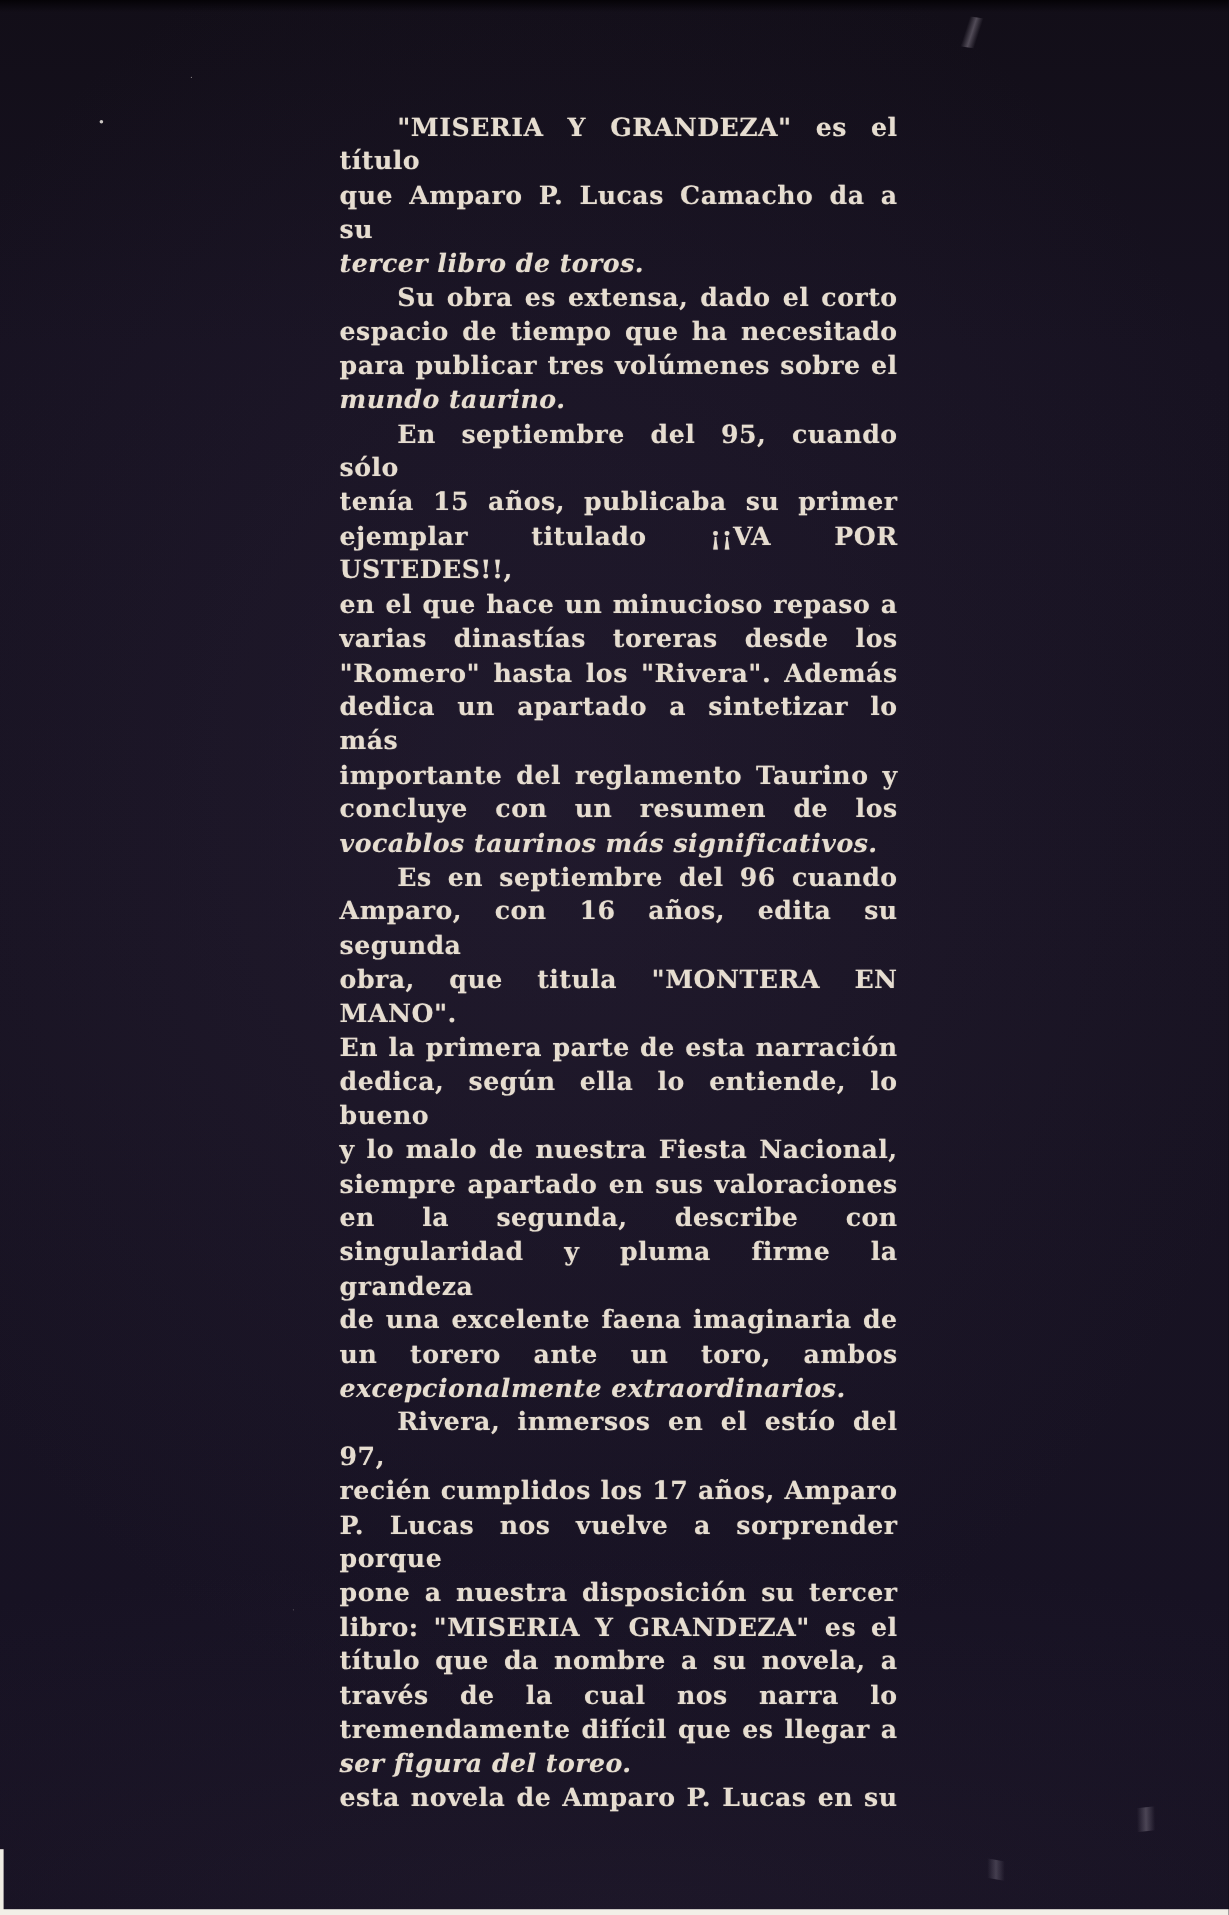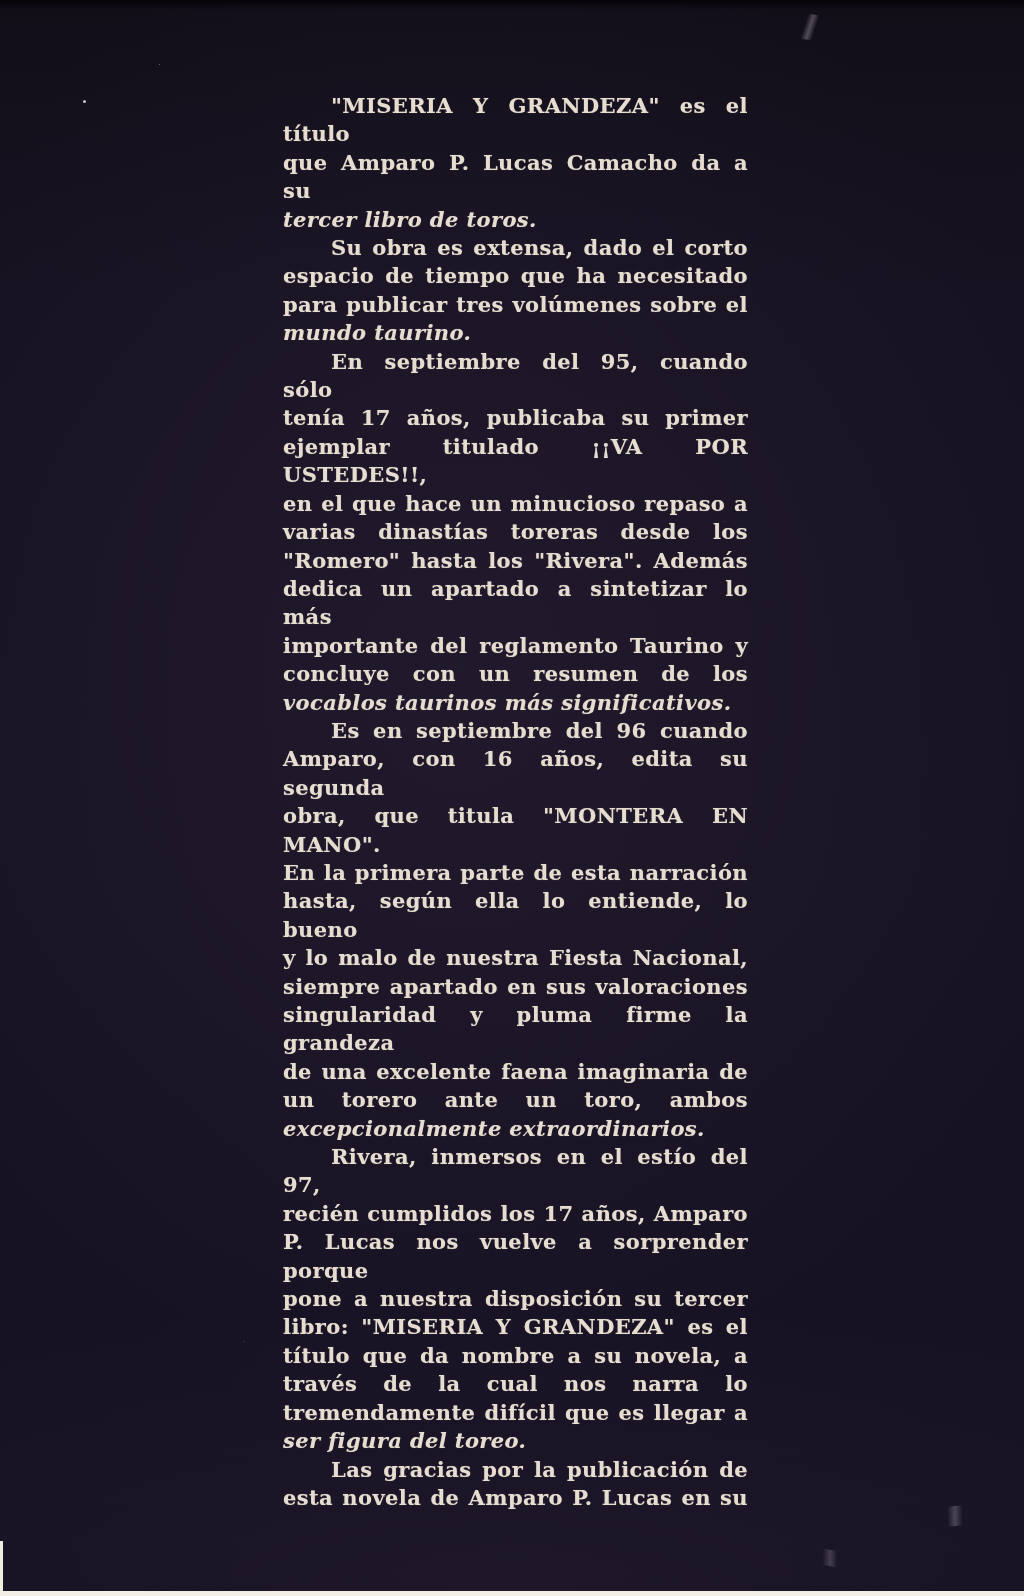--- a/index.html
+++ b/index.html
@@ -119,55 +119,55 @@
         <div class="line last">tercer libro de toros.</div>
       </div>
       <div class="para">
         <div class="line first">Su obra es extensa, dado el corto</div>
         <div class="line">espacio de tiempo que ha necesitado</div>
         <div class="line">para publicar tres volúmenes sobre el</div>
         <div class="line last">mundo taurino.</div>
       </div>
       <div class="para">
         <div class="line first">En septiembre del 95, cuando sólo</div>
-        <div class="line">tenía 17 años, publicaba su primer</div>
+        <div class="line">tenía 15 años, publicaba su primer</div>
         <div class="line">ejemplar titulado ¡¡VA POR USTEDES!!,</div>
         <div class="line">en el que hace un minucioso repaso a</div>
         <div class="line">varias dinastías toreras desde los</div>
         <div class="line">"Romero" hasta los "Rivera". Además</div>
         <div class="line">dedica un apartado a sintetizar lo más</div>
         <div class="line">importante del reglamento Taurino y</div>
         <div class="line">concluye con un resumen de los</div>
         <div class="line last">vocablos taurinos más significativos.</div>
       </div>
       <div class="para">
         <div class="line first">Es en septiembre del 96 cuando</div>
         <div class="line">Amparo, con 16 años, edita su segunda</div>
         <div class="line">obra, que titula "MONTERA EN MANO".</div>
         <div class="line">En la primera parte de esta narración</div>
-        <div class="line">hasta, según ella lo entiende, lo bueno</div>
+        <div class="line">dedica, según ella lo entiende, lo bueno</div>
         <div class="line">y lo malo de nuestra Fiesta Nacional,</div>
         <div class="line">siempre apartado en sus valoraciones</div>
+        <div class="line">en la segunda, describe con</div>
         <div class="line">singularidad y pluma firme la grandeza</div>
         <div class="line">de una excelente faena imaginaria de</div>
         <div class="line">un torero ante un toro, ambos</div>
         <div class="line last">excepcionalmente extraordinarios.</div>
       </div>
       <div class="para">
         <div class="line first">Rivera, inmersos en el estío del 97,</div>
         <div class="line">recién cumplidos los 17 años, Amparo</div>
         <div class="line">P. Lucas nos vuelve a sorprender porque</div>
         <div class="line">pone a nuestra disposición su tercer</div>
         <div class="line">libro: "MISERIA Y GRANDEZA" es el</div>
         <div class="line">título que da nombre a su novela, a</div>
         <div class="line">través de la cual nos narra lo</div>
         <div class="line">tremendamente difícil que es llegar a</div>
         <div class="line last">ser figura del toreo.</div>
       </div>
       <div class="para">
-        <div class="line first">Las gracias por la publicación de</div>
         <div class="line">esta novela de Amparo P. Lucas en su</div>
       </div>
     </div>
 
   <div class="left-bottom-sliver"></div>
   <div class="bottom-edge"></div>
 </div>
 
 </body></html>

